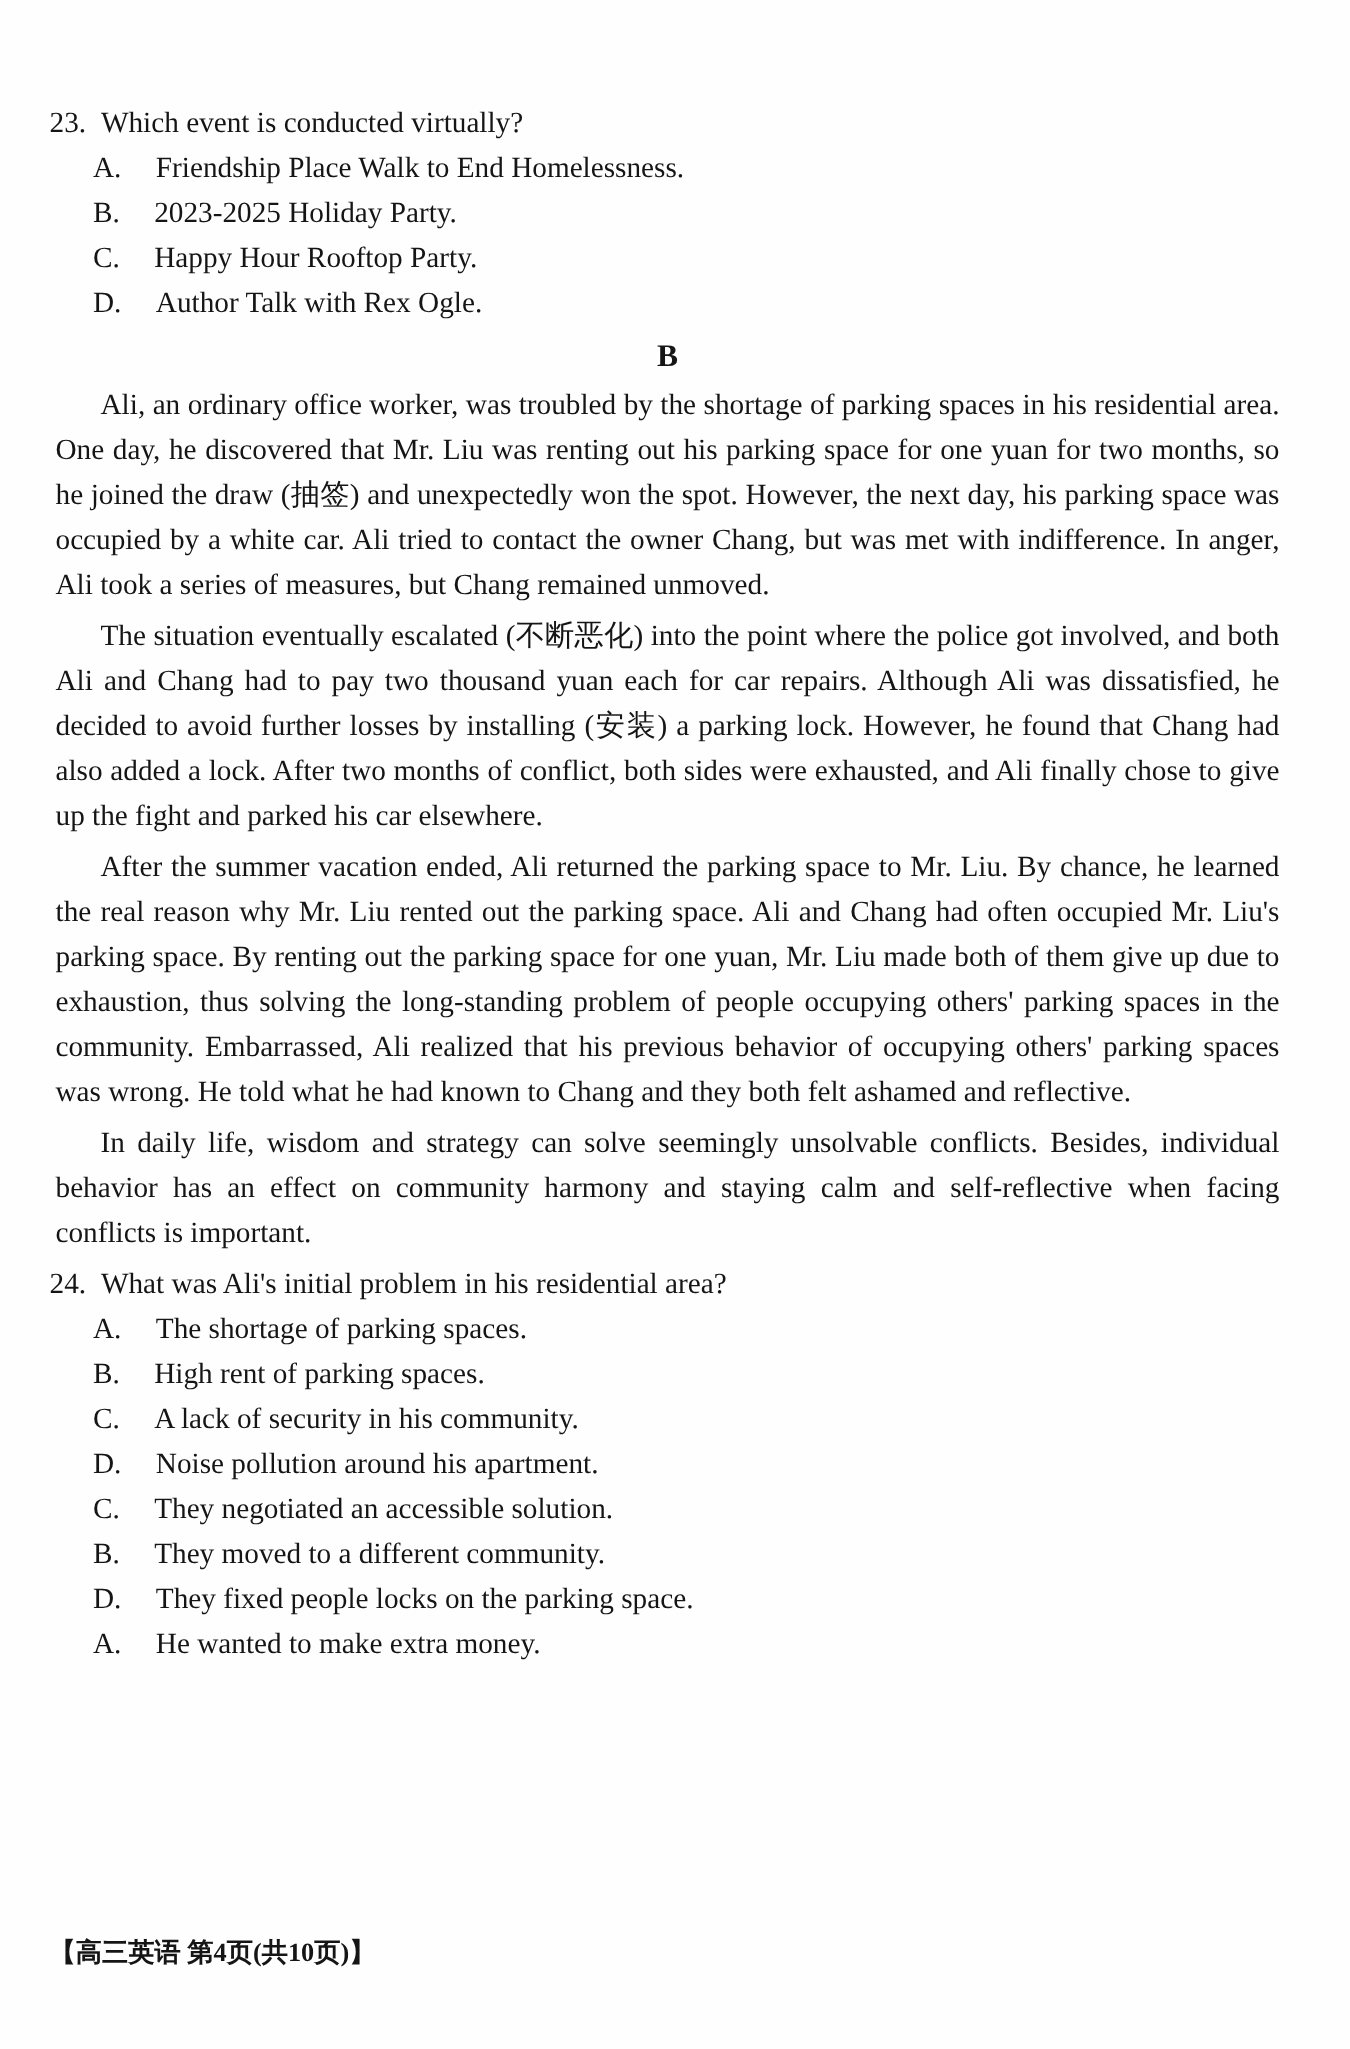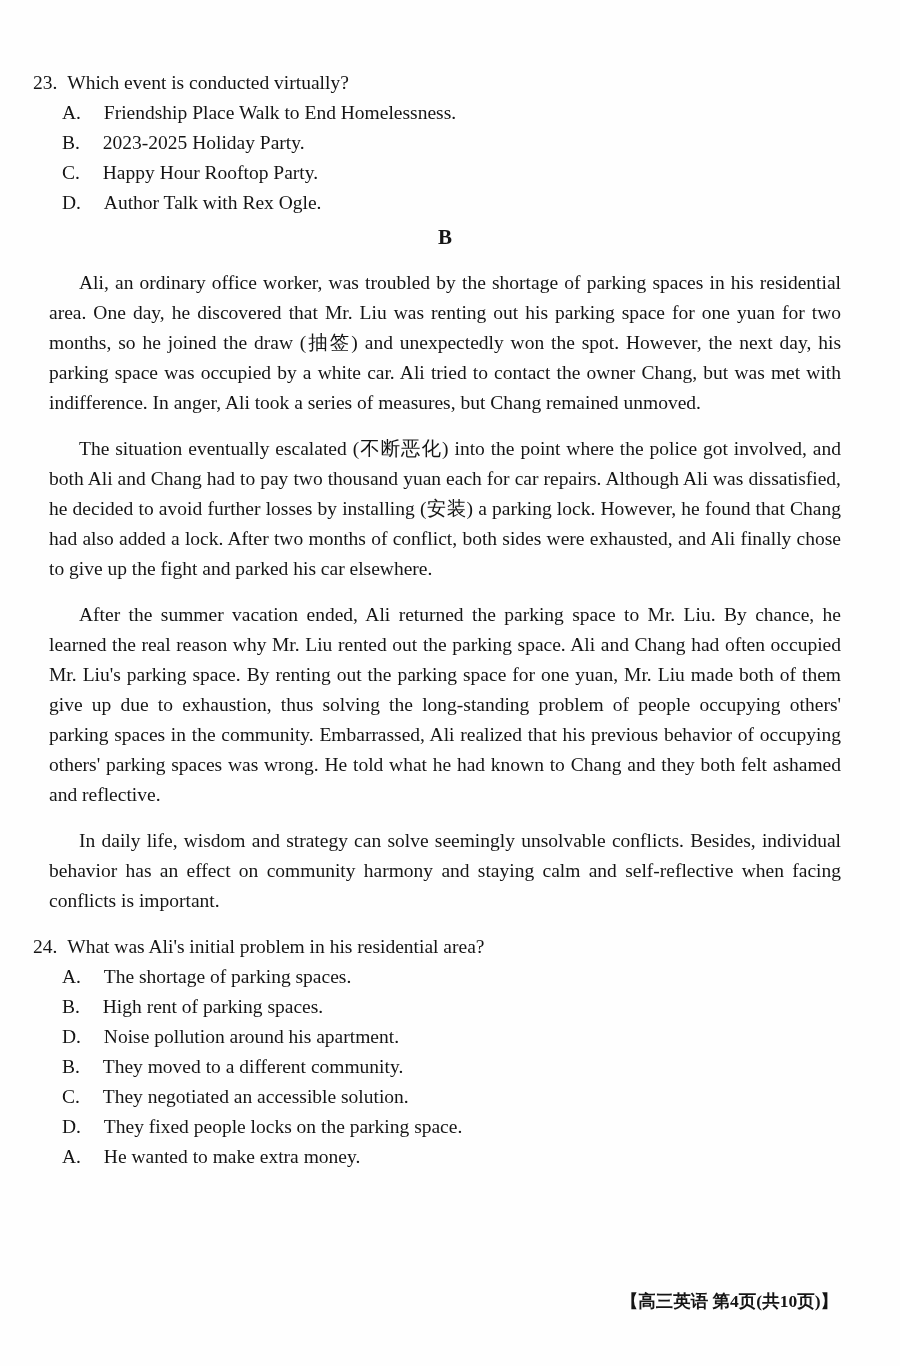--- a/index.html
+++ b/index.html
@@ -30,30 +30,30 @@
   .opt-label { display. inline; }
   .opt-text { display: inline; margin-left: 18px; }
   .section-heading {
     text-align: center;
     font-weight: bold;
     font-size: 21px;
     line-height: 30px;
     margin: 4px 0 3px 0;
   }
   .passage p {
-    margin: 16px;
+    margin: 4px;
     text-indent: 30px;
     text-align: justify;
   }
   .footer {
     position: absolute;
     top: 1288px;
     left: 33px;
     right: 62px;
-    text-align: right;
+    text-align: left;
     font-weight: bold;
     font-size: 17.5px;
     line-height: 26px;
   }
 </style>
 </head>
 <body>
 
 <div class="page">
 
@@ -96,33 +96,37 @@
     </div>
     <div class="option">
       <span class="opt-label">A.</span>
       <span class="opt-text">The shortage of parking spaces.</span>
     </div>
     <div class="option">
       <span class="opt-label">B.</span>
       <span class="opt-text">High rent of parking spaces.</span>
     </div>
     <div class="option">
+      <span class="opt-label">C.</span>
+      <span class="opt-text">A lack of security in his community.</span>
+    </div>
+    <div class="option">
       <span class="opt-label">D.</span>
       <span class="opt-text">Noise pollution around his apartment.</span>
     </div>
   </div>
 
   <div class="question">
     <div class="option">
+      <span class="opt-label">C.</span>
+      <span class="opt-text">They negotiated an accessible solution.</span>
+    </div>
+    <div class="option">
       <span class="opt-label">B.</span>
       <span class="opt-text">They moved to a different community.</span>
-    </div>
-    <div class="option">
-      <span class="opt-label">C.</span>
-      <span class="opt-text">They negotiated an accessible solution.</span>
     </div>
     <div class="option">
       <span class="opt-label">D.</span>
       <span class="opt-text">They fixed people locks on the parking space.</span>
     </div>
   </div>
 
   <div class="question">
     <div class="option">
       <span class="opt-label">A.</span>

